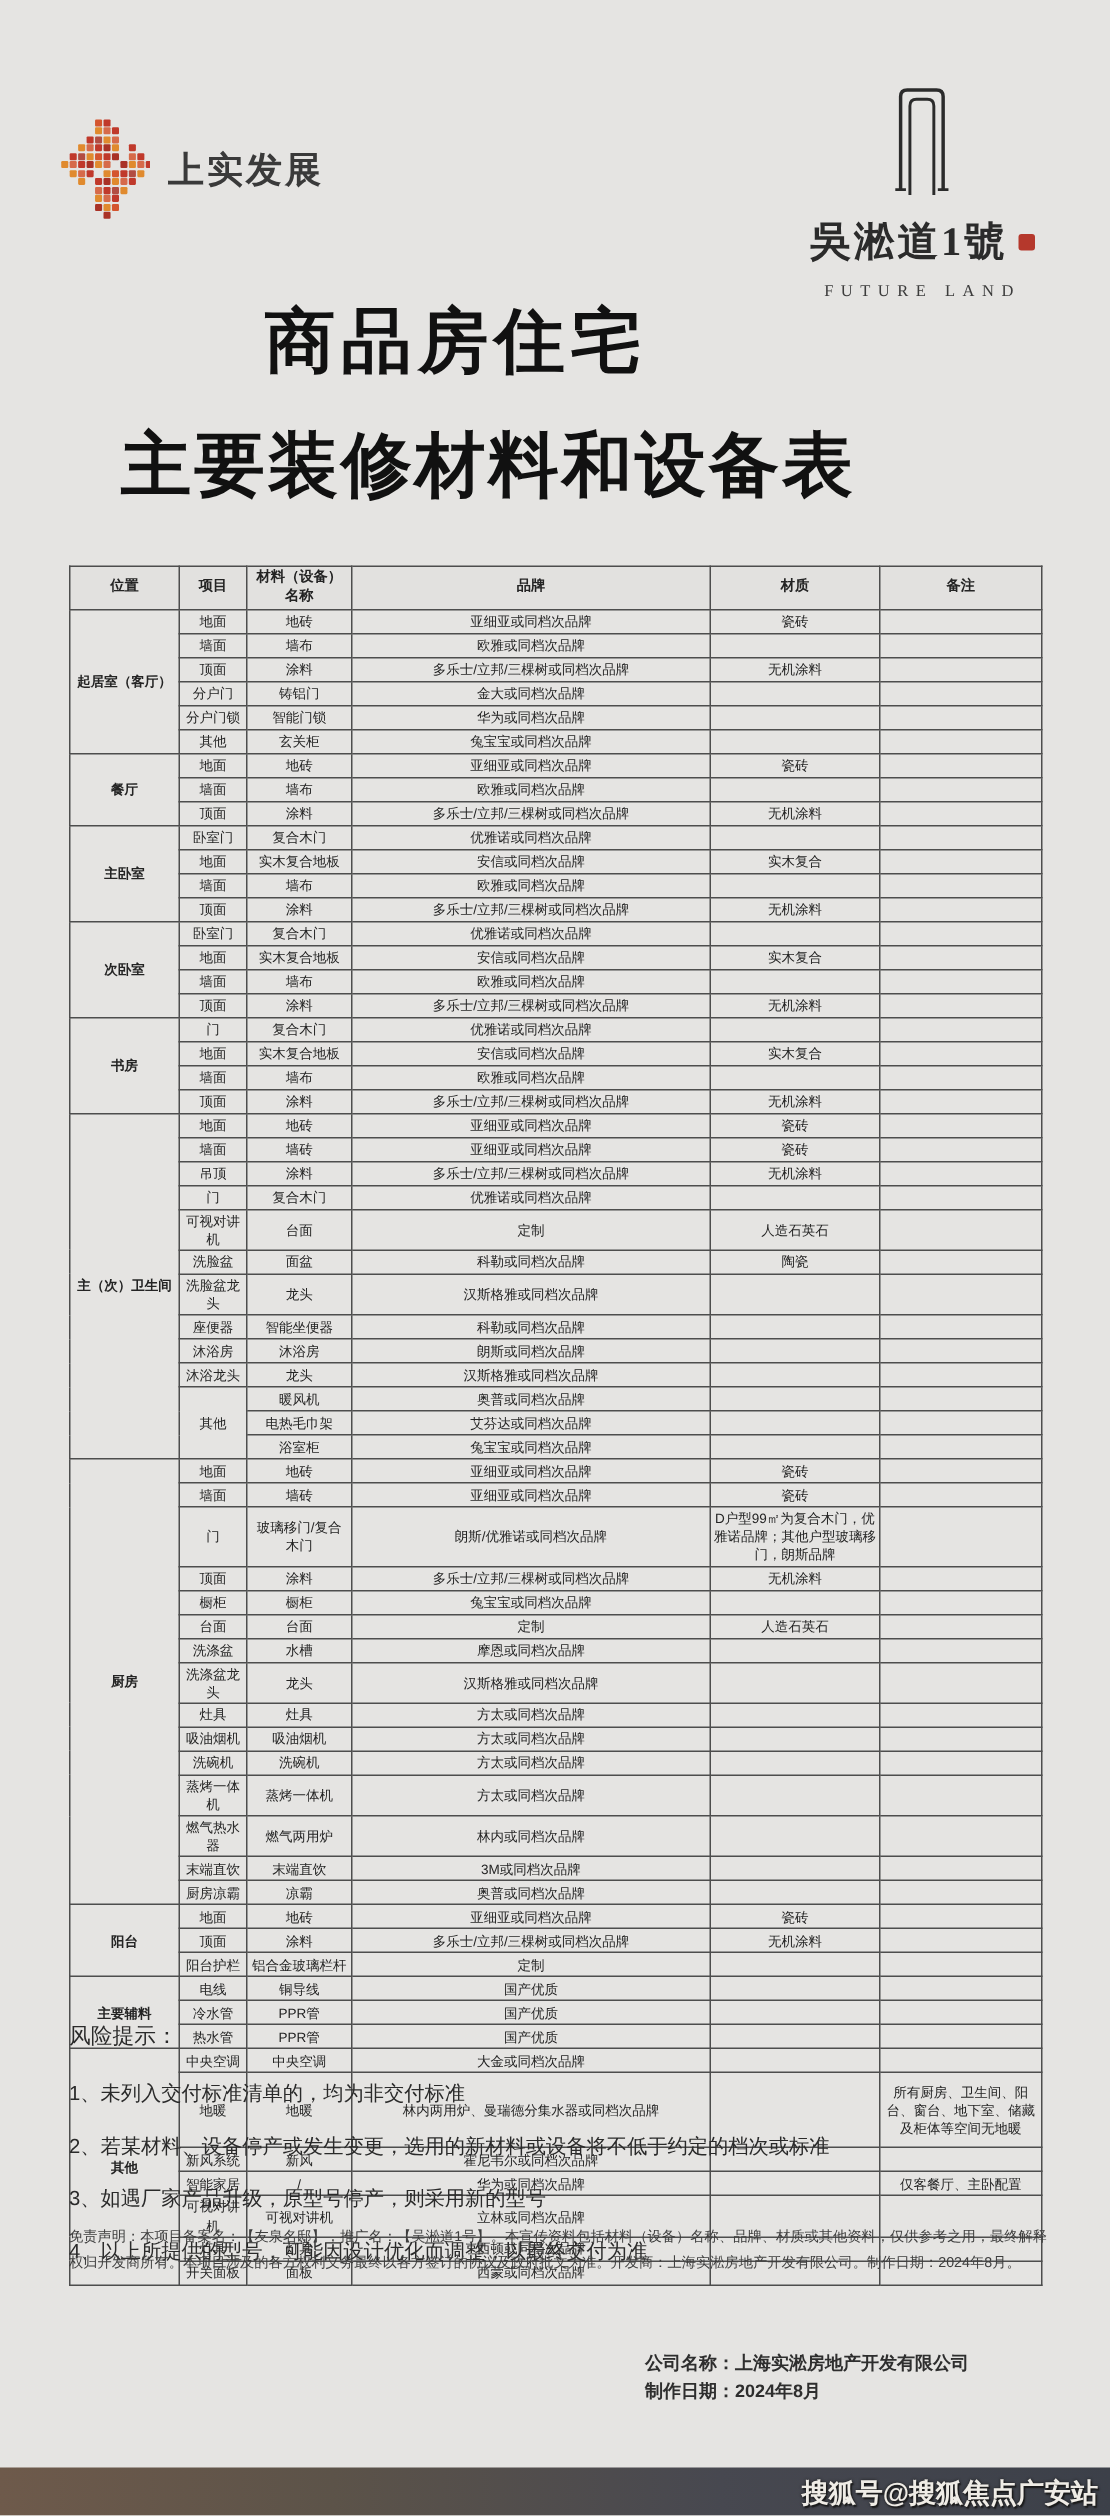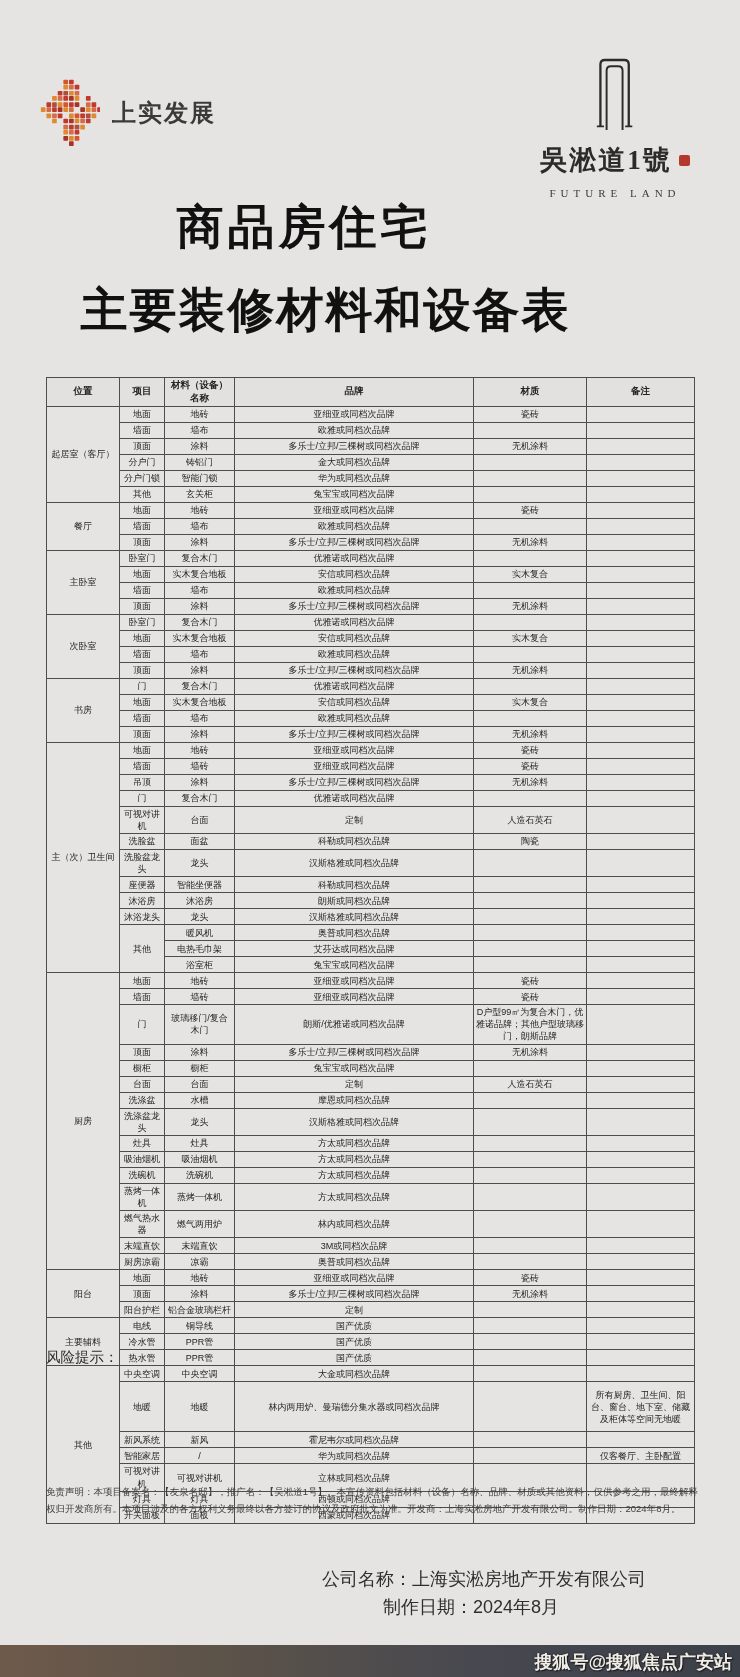--- a/index.html
+++ b/index.html
@@ -20,30 +20,30 @@
   .main-title{position:absolute;top:196px;left:0;width:608px;text-align:center;font-weight:bold;color:#111;}
   .main-title .t1{font-size:47px;letter-spacing:4px;}
   .main-title .t2{font-size:47px;letter-spacing:2px;margin-top:20px;padding-left:43px;}
 
   
   .spec-table{position:absolute;left:46px;top:377px;border-collapse:collapse;table-layout:fixed;width:648px;font-size:9px;line-height:1.35;color:#242424;}
   .spec-table th,.spec-table td{border:1px solid #4d4d4d;padding:1px 2px;text-align:center;vertical-align:middle;word-break:break-all;}
   .spec-table th{font-size:9.5px;font-weight:bold;height:19px;background:#e2e1df;}
   .spec-table td{height:13px;}
   .spec-table tr.sec-start td{border-top:1.5px solid #2e2e2e;}
-  .spec-table td.loc{font-weight:normal;}
+  .spec-table td.loc{font-weight:bold;}
 
   
   .risk{position:absolute;left:46px;top:1348px;width:650px;color:#2a2a2a;}
   .risk .risk-head{font-size:14.5px;margin-bottom:20px;}
   .risk .risk-item{font-size:13.5px;margin-bottom:17px;}
   .disclaimer{position:absolute;left:46px;top:1484px;width:652px;font-size:9.5px;color:#3e3e3e;line-height:1.75;text-align:justify;}
 
   
-  .footer{position:absolute;right:94px;top:1566px;text-align:center;font-weight:normal;color:#2e2e2e;font-size:18px;line-height:1.55;}
+  .footer{position:absolute;right:94px;top:1566px;text-align:left;font-weight:bold;color:#2e2e2e;font-size:12px;line-height:1.55;}
   .footer .date-line{padding-right:26px;}
 
   
   .bottom-strip{position:absolute;left:0;bottom:0;width:740px;height:32px;background:linear-gradient(90deg,#6e5a4b 0%,#5c5349 30%,#474850 65%,#3c4049 100%);}
   .watermark{position:absolute;right:8px;bottom:3px;font-size:18px;font-weight:bold;color:#efece6;text-shadow:0 0 2px #1a1a1a,1px 1px 1px #1a1a1a;}
 </style>
 </head>
 <body>
 
 <div class="page">
@@ -590,20 +590,26 @@
           <td>面板</td>
           <td>西蒙或同档次品牌</td>
           <td></td>
           <td></td>
         </tr>
       </tbody>
   </table>
 
   <div class="risk">
     <div class="risk-head">风险提示：</div>
+    <div id="risk-items">
+        <div class="risk-item">1、未列入交付标准清单的，均为非交付标准</div>
+        <div class="risk-item">2、若某材料、设备停产或发生变更，选用的新材料或设备将不低于约定的档次或标准</div>
+        <div class="risk-item">3、如遇厂家产品升级，原型号停产，则采用新的型号</div>
+        <div class="risk-item">4、以上所提供的型号，可能因设计优化而调整，以最终交付为准</div>
+      </div>
   </div>
 
   <div class="disclaimer">免责声明：本项目备案名：【友泉名邸】，推广名：【吴淞道1号】。本宣传资料包括材料（设备）名称、品牌、材质或其他资料，仅供参考之用，最终解释权归开发商所有。本项目涉及的各方权利义务最终以各方签订的协议及政府批文为准。开发商：上海实淞房地产开发有限公司。制作日期：2024年8月。</div>
 
   <div class="footer">
     <div>公司名称：上海实淞房地产开发有限公司</div>
     <div class="date-line">制作日期：2024年8月</div>
   </div>
 
   <div class="bottom-strip"></div>

